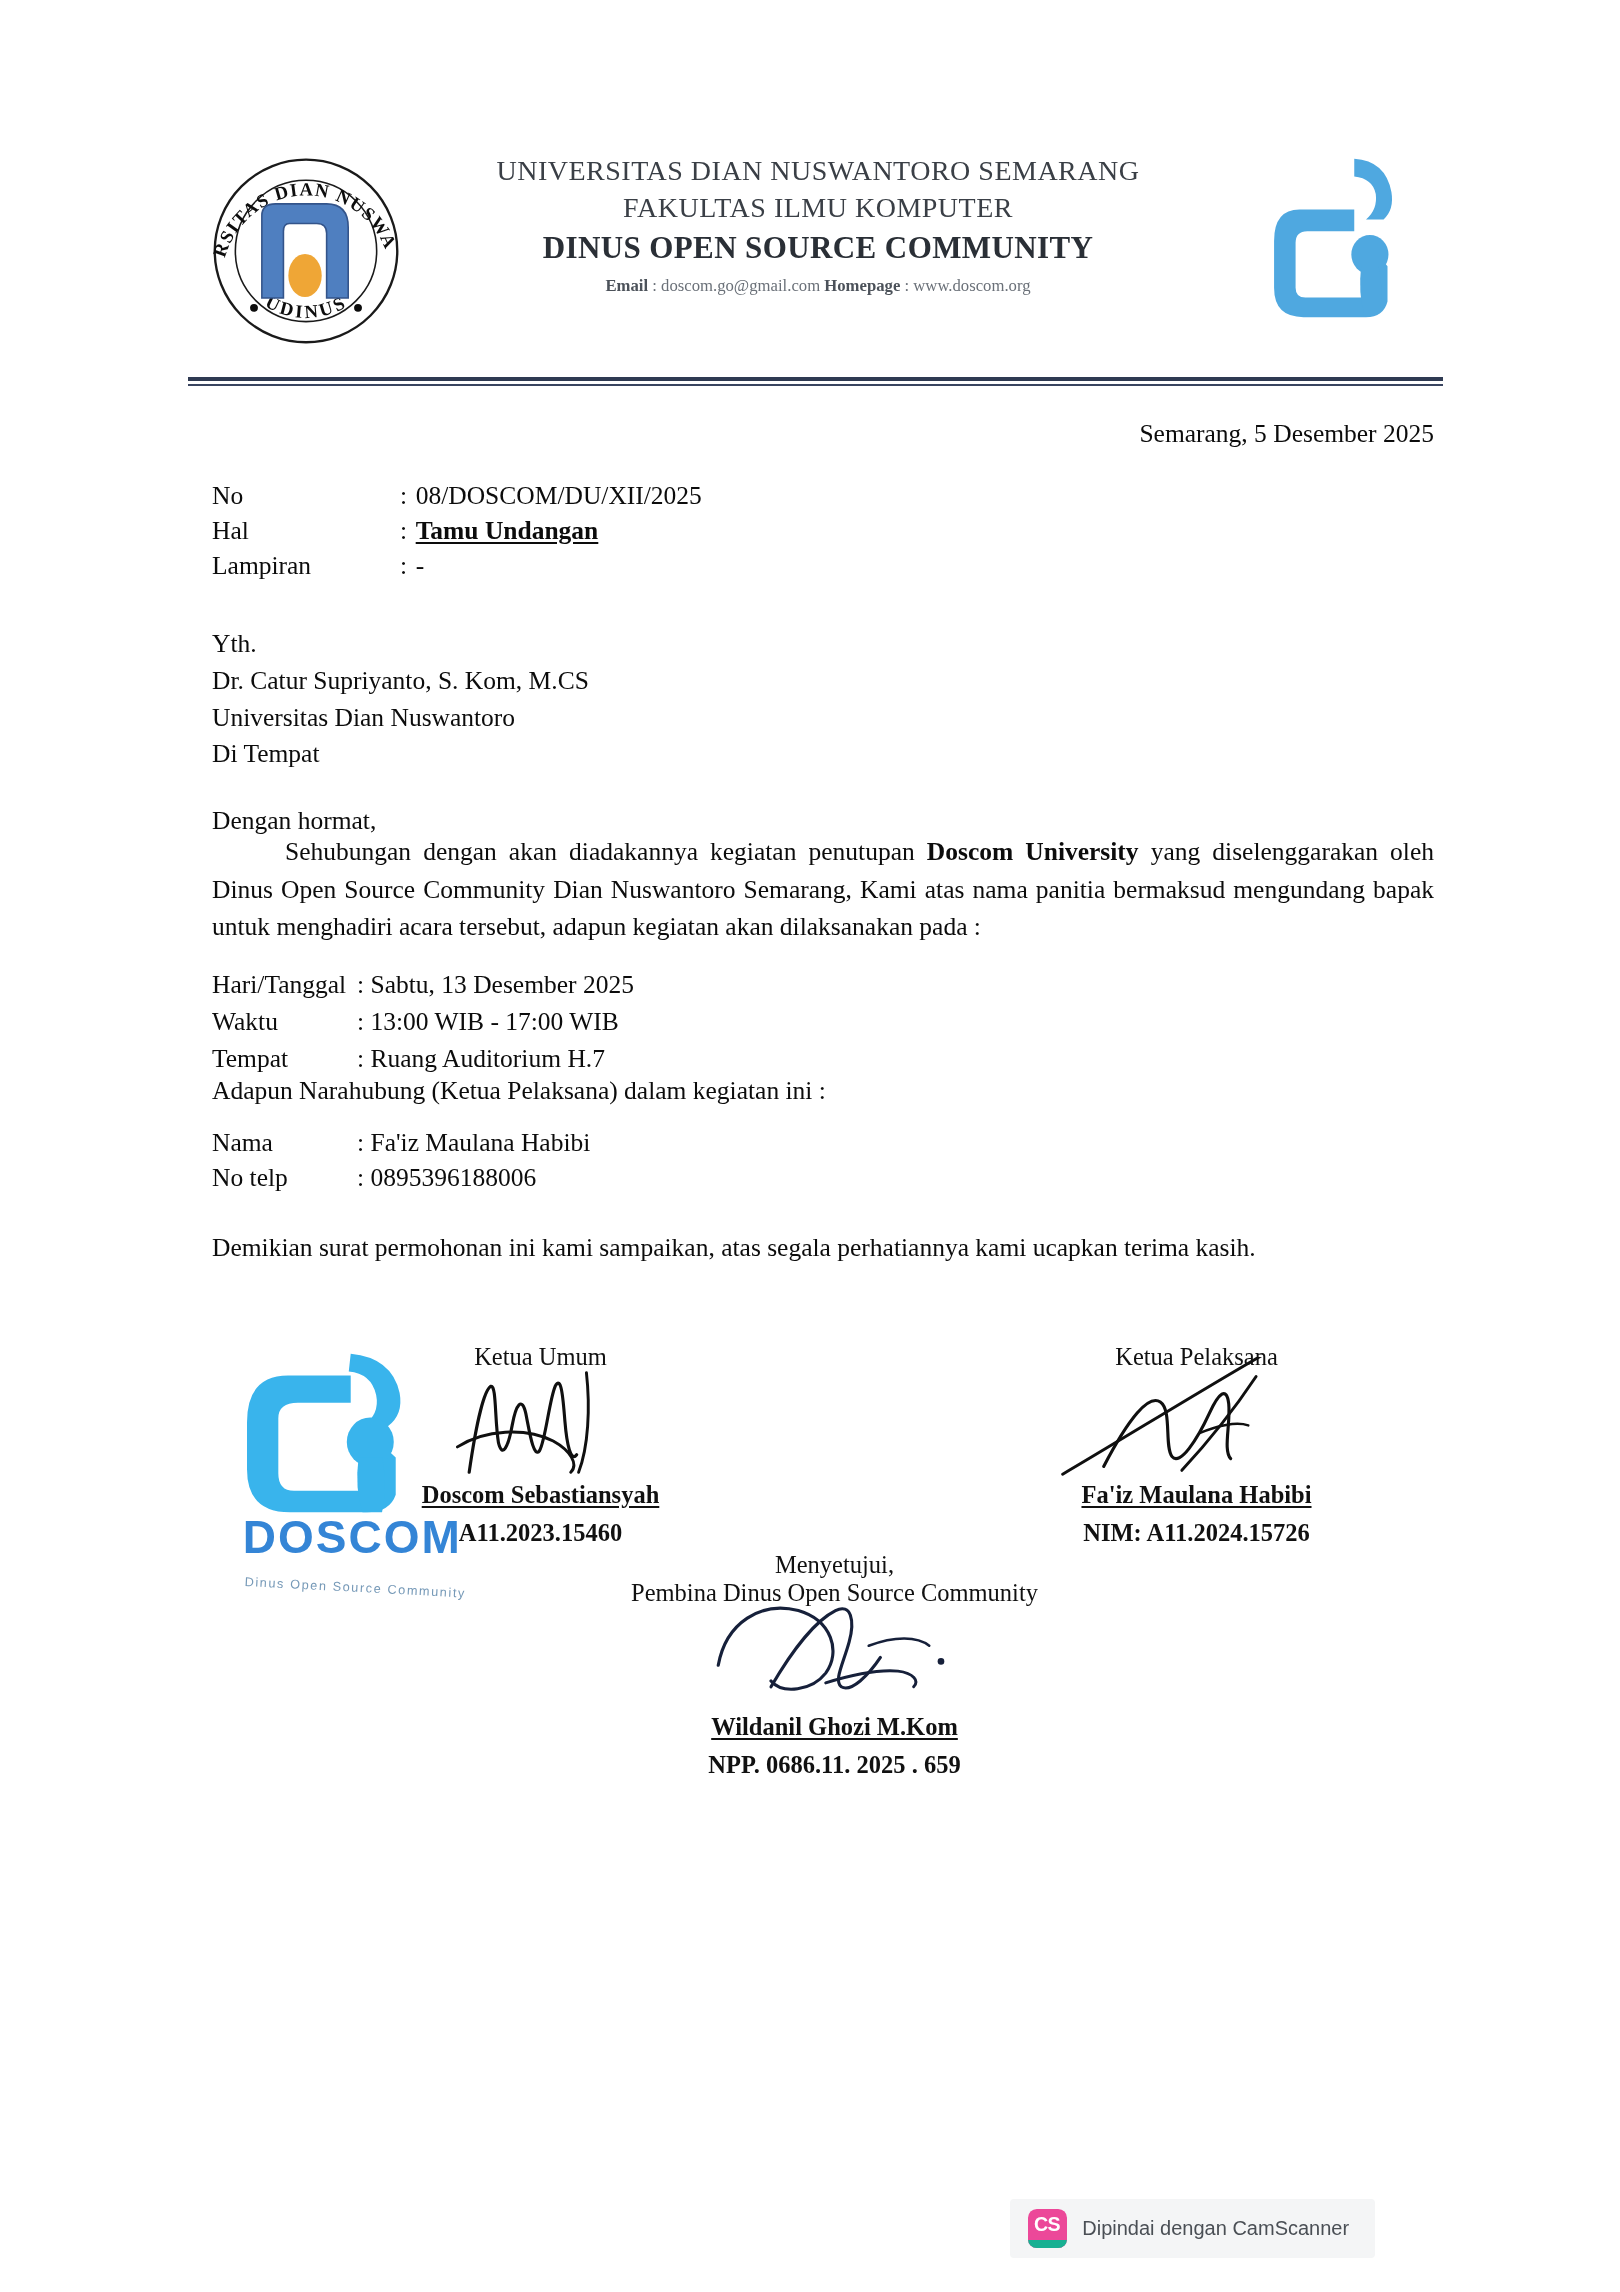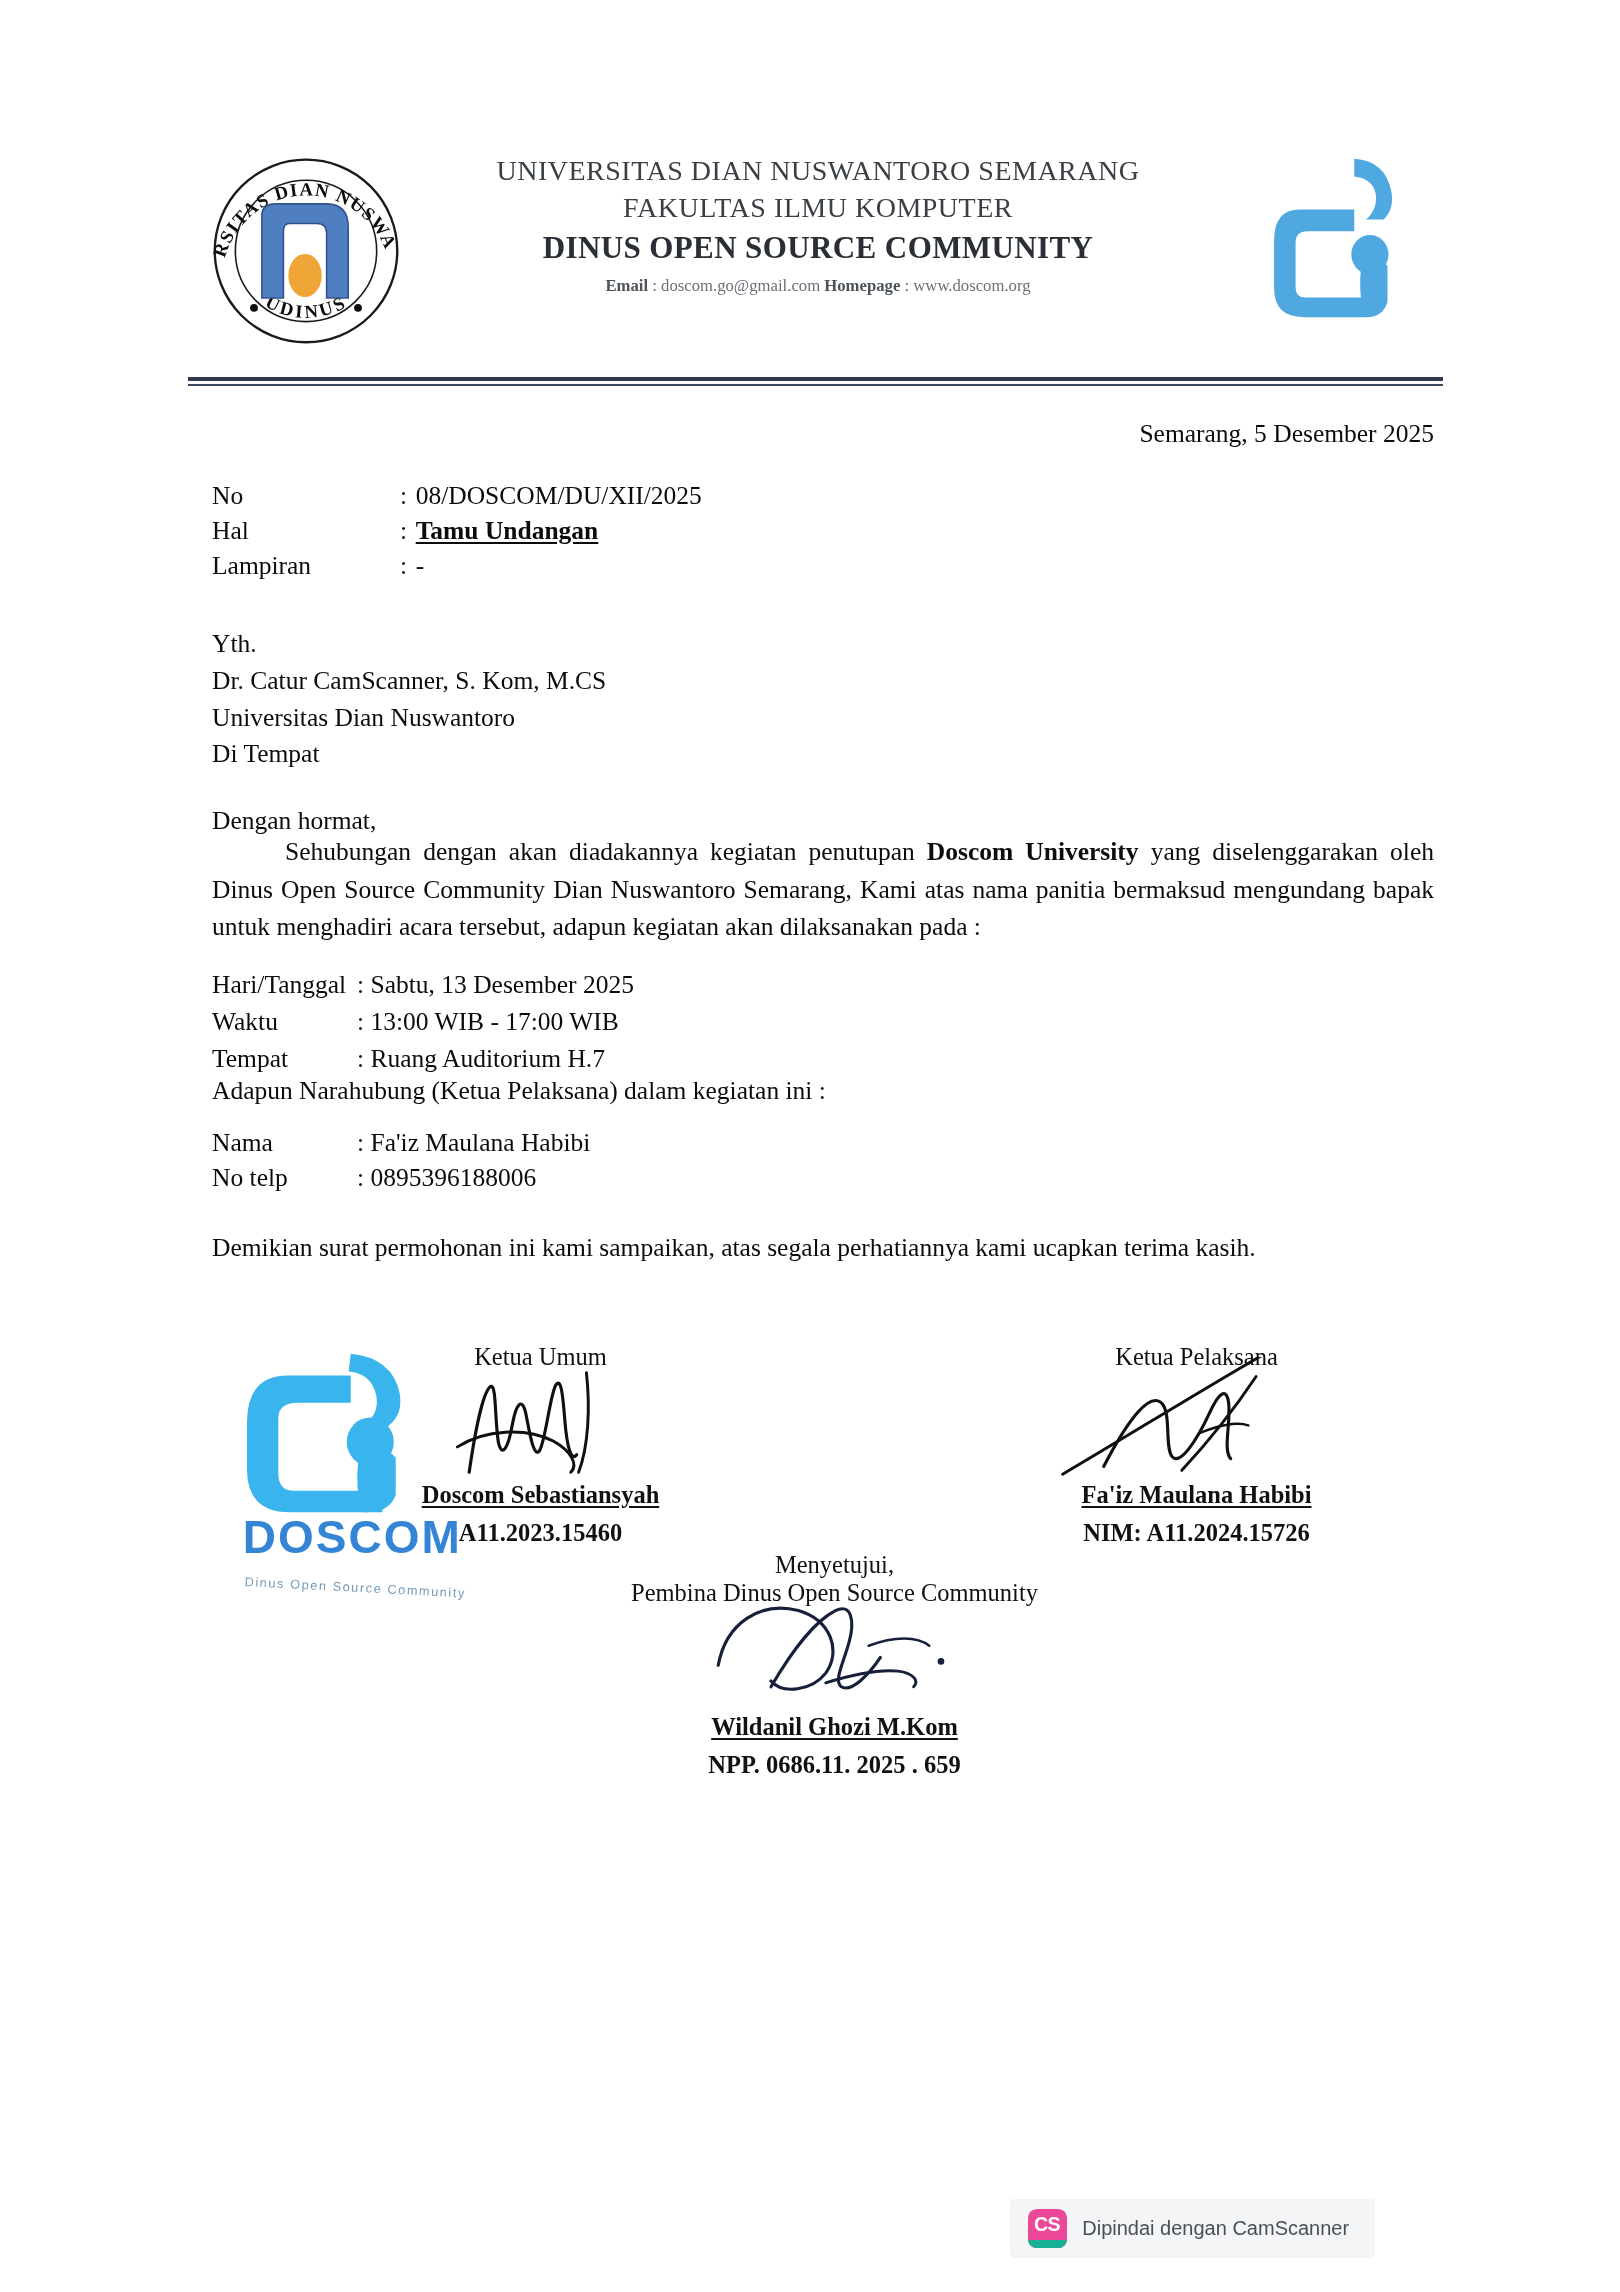--- a/index.html
+++ b/index.html
@@ -319,21 +319,21 @@
 
     <div class="kv-row">
       <div class="kv-label">Lampiran</div>
       <div class="kv-sep">:</div>
       <div class="kv-val">-</div>
     </div>
 
     <div class="block-gap-lg"></div>
 
     <div class="addr-line">Yth.</div>
-    <div class="addr-line">Dr. Catur CamScanner, S. Kom, M.CS</div>
+    <div class="addr-line">Dr. Catur Supriyanto, S. Kom, M.CS</div>
     <div class="addr-line">Universitas Dian Nuswantoro</div>
     <div class="addr-line">Di Tempat</div>
 
     <div class="block-gap-md"></div>
 
     <div>Dengan hormat,</div>
 
     <p class="para"><span class="indent"></span><span>Sehubungan dengan akan diadakannya kegiatan penutupan </span><b>Doscom University</b><span> yang diselenggarakan   oleh Dinus Open Source Community Dian Nuswantoro Semarang, Kami atas nama panitia bermaksud mengundang bapak untuk menghadiri acara tersebut, adapun kegiatan akan dilaksanakan pada :</span></p>
 
     <div class="block-gap-sm"></div>

